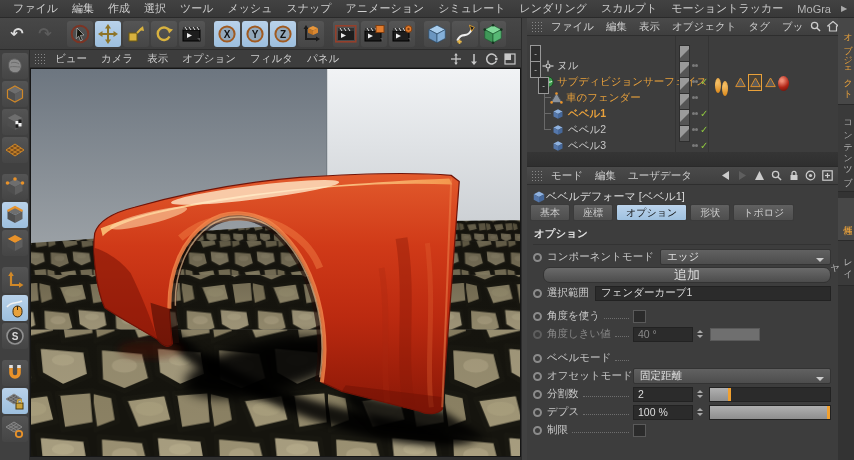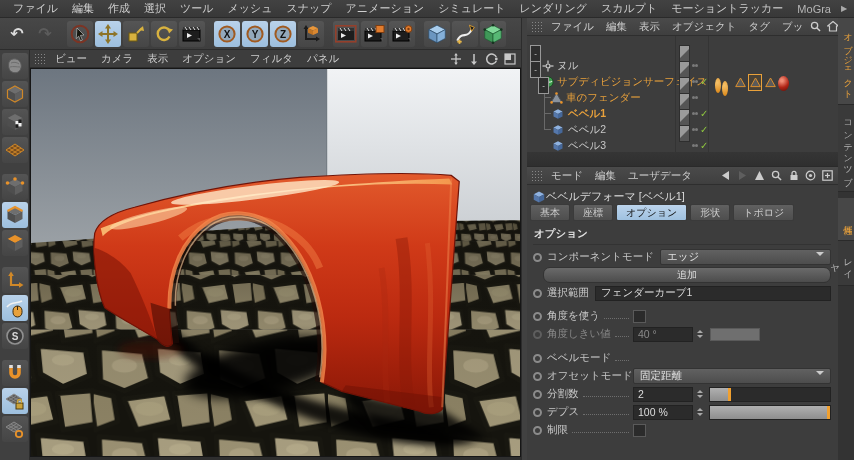--- a/index.html
+++ b/index.html
@@ -79,37 +79,37 @@
   .am-sec{font-weight:bold;color:#e2e2e2;border-bottom:1px solid #333;padding:2px 1px 3px;margin-bottom:3px}
   .am-row{height:18px;display:flex;align-items:center}
   .adot{width:9px;height:9px;border:2px solid #8b8b8b;border-radius:50%;box-sizing:border-box;
         background:#3d3d3d;margin-right:5px;flex:none}
   .adot.dim{border-color:#5e5e5e}
   .lab-wrap{width:86px;display:flex;align-items:baseline;flex:none}
   .am-label{white-space:nowrap}
   .dis .am-label,.dis .vb{color:#8a8a8a}
   .ldr{flex:1;border-bottom:1px dotted #6e6e6e;margin:0 4px;height:8px}
   .dd{flex:1;height:14px;background:linear-gradient(#616161,#4d4d4d);border:1px solid #333;border-radius:2px;
-      display:flex;align-items:flex-start;padding:0 6px;color:#e0e0e0}
+      display:flex;align-items:flex-end;padding:0 6px;color:#e0e0e0}
   .vb{width:50px;height:13px;background:#2b2b2b;border:1px solid #222;display:flex;align-items:center;
       padding:0 4px;color:#ddd;flex:none}
   .stp{width:9px;height:15px;margin-left:2px;display:flex;flex-direction:column;align-items:center;
        justify-content:center;gap:2px;flex:none}
   .stp i{width:0;height:0;border:3px solid transparent}
   .stp .up{border-bottom-color:#aaa;border-top-width:0}
   .stp .dn{border-top-color:#aaa;border-bottom-width:0}
   .trk{flex:1;height:13px;background:#2b2b2b;border:1px solid #222;position:relative;margin-left:5px;overflow:hidden}
   .trk .fill{position:absolute;left:0;top:0;bottom:0;background:linear-gradient(#b0b0b0,#8e8e8e)}
   .trk .cap{position:absolute;top:0;bottom:0;width:3px;background:#f0a030}
   .trk.dis{background:transparent;border-color:transparent}
   .trk.dis .fill{background:#6f6f6f;border:1px solid #5a5a5a}
   .tf{flex:1;height:13px;background:#2b2b2b;border:1px solid #222;display:flex;align-items:center;
       padding:0 5px;color:#ddd;margin-left:6px}
   .pill{flex:1;height:14px;background:linear-gradient(#6a6a6a,#4c4c4c);border:1px solid #333;border-radius:7px;
-        color:#ddd;display:flex;align-items:center;justify-content:center;font-size:10px}
+        color:#ddd;display:flex;align-items:center;justify-content:center;font-size:13px}
   .cb{width:11px;height:11px;background:#2b2b2b;border:1px solid #5a5a5a;flex:none}
   
   #stabs{left:838px;top:18px;width:16px;height:442px;background:#333;display:flex;flex-direction:column}
   .stab{writing-mode:vertical-rl;font-size:9px;color:#b5b5b5;background:#3a3a3a;border-bottom:1px solid #2a2a2a;
         padding:7px 0;text-align:center;letter-spacing:1px}
   .stab.active{color:#e9a13b;background:#474747}
 </style>
 </head>
 <body>
 

